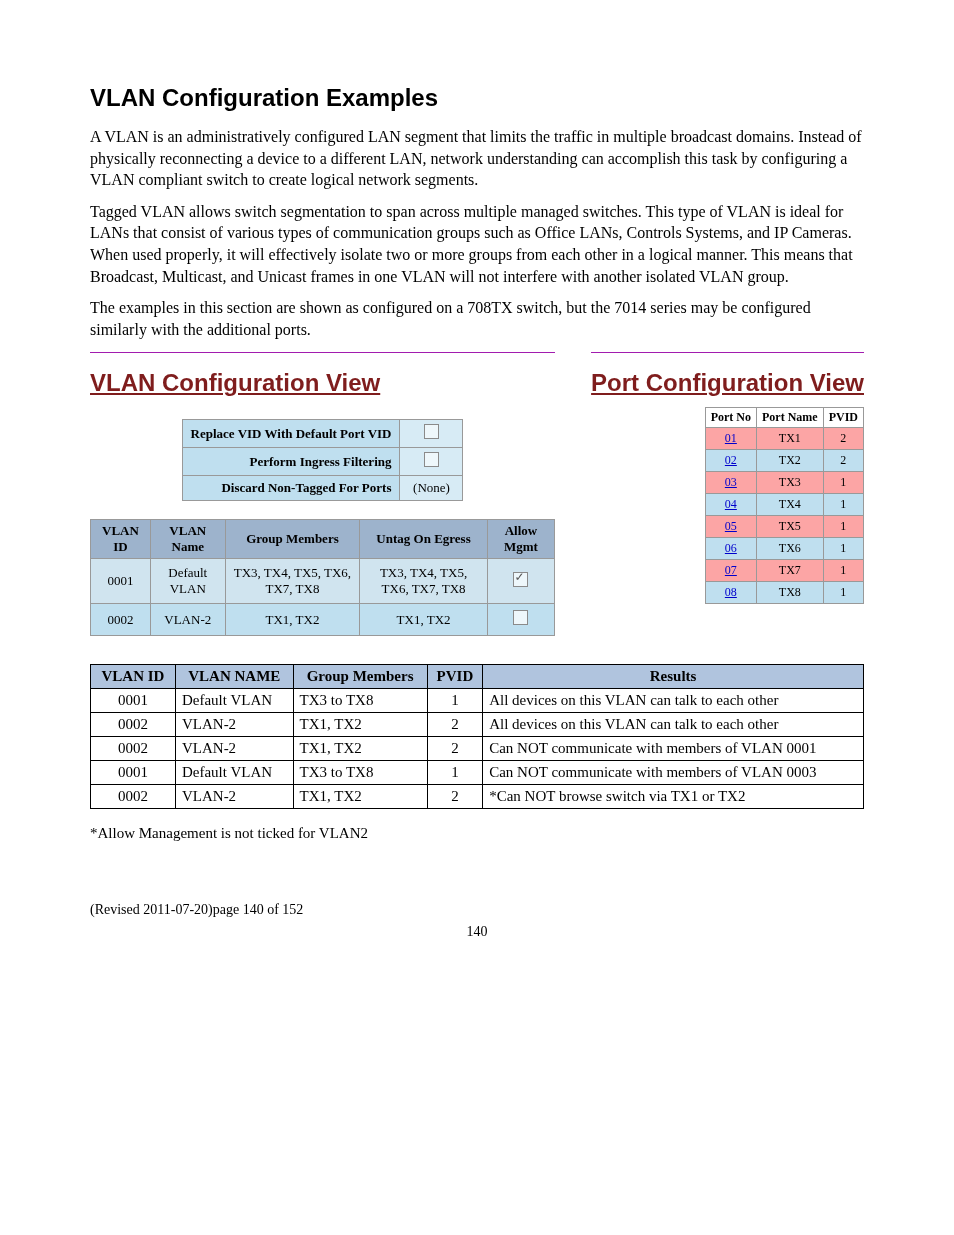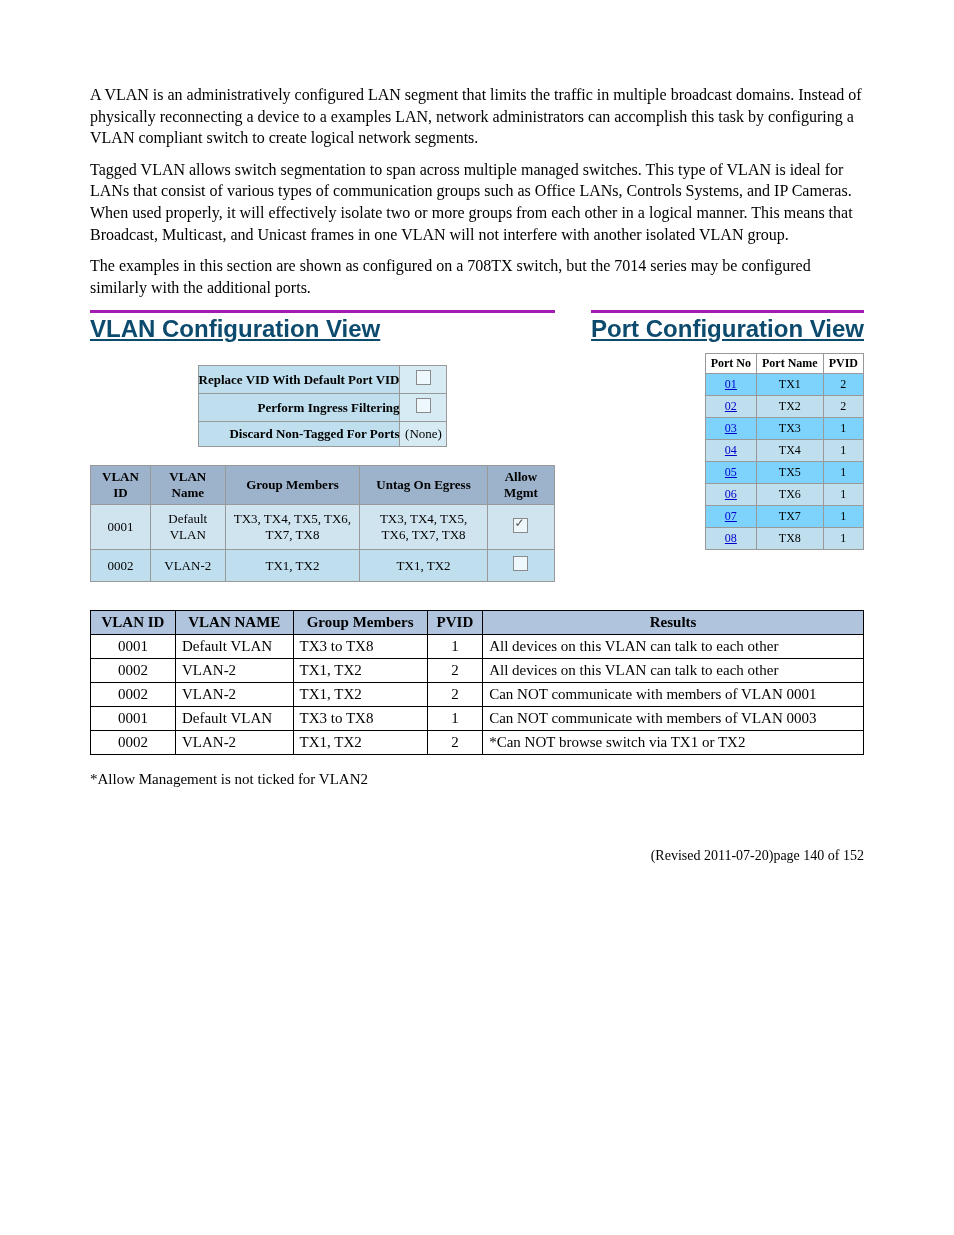--- a/index.html
+++ b/index.html
@@ -41,43 +41,43 @@
     flex-direction: row;
     align-items: flex-start;
     gap: 36px;
     margin-top: 12px;
   }
   .screen-col { display:flex; flex-direction:column; }
   .screen-heading {
     font-family: Arial, Helvetica, sans-serif;
     font-size: 24px;
     font-weight: bold;
-    color: #0c4a6e;
+    color: #7f1d1d;
     text-decoration: underline;
-    border-top: 3px solid #a21caf;
-    padding-top: 2px;
+    border-top: 1px solid #a21caf;
+    padding-top: 16px;
     margin: 0;
     white-space: nowrap;
   }
   .vlan-screen { width: 540px; }
   .port-screen { width: auto; }
 
   
   .filter-table {
     border-collapse: separate;
     border-spacing: 1px;
     background: #999;
     margin: 22px auto 18px auto;
     font-family: "Times New Roman", Times, serif;
     font-size: 13px;
     font-weight: bold;
   }
   .filter-table td {
     background: #bfdfef;
-    padding: 4px 0;
+    padding: 4px 8px;
     text-align: right;
     vertical-align: middle;
   }
   .filter-table td.val {
     text-align: center;
     background: #d7ebf5;
     width: 46px;
     font-weight: normal;
     margin-left: 16px;
   }
@@ -134,21 +134,21 @@
     font-weight: bold;
     padding: 2px 5px;
     text-align: center;
     color: #000;
     font-size: 12px;
   }
   .port-table td {
     padding: 3px 8px;
     text-align: center;
   }
-  .port-table td.b0 { background: #7dd3fc; }
+  .port-table td.b0 { background: #fca5a5; }
   .port-table td.b1 { background: #bfdfef; }
   .port-link { color: #0000cc; text-decoration: underline; cursor: pointer; }
 
   
   .simple-table {
     width: 100%;
     border-collapse: collapse;
     margin-top: 28px;
     font-family: "Times New Roman", Times, serif;
     font-size: 15px;
@@ -166,39 +166,40 @@
     text-align: left;
   }
   .simple-table td.num { text-align: center; }
 
   .footnote {
     font-family: "Times New Roman", Times, serif;
     font-size: 15px;
     margin-top: 16px;
   }
   .rev-info {
-    display:flex; justify-content: flex-end;
+    display:flex; justify-content: flex-start;
     font-family: "Times New Roman", Times, serif;
     font-size: 14px;
     margin-top: 60px;
   }
   .page-num {
     text-align: center;
     font-family: "Times New Roman", Times, serif;
     font-size: 14px;
     margin-top: 6px;
   }
 </style>
 </head>
 <body>
 
 <div class="page">
 
-
-  <p class="doc-body">A VLAN is an administratively configured LAN segment that limits the traffic in multiple broadcast domains. Instead of physically reconnecting a device to a examples LAN, network administrators can accomplish this task by configuring a VLAN compliant switch to create logical network segments.</p>
+  <h1 class="doc-title">VLAN Configuration Examples</h1>
+
+  <p class="doc-body">A VLAN is an administratively configured LAN segment that limits the traffic in multiple broadcast domains. Instead of physically reconnecting a device to a different LAN, network understanding can accomplish this task by configuring a VLAN compliant switch to create logical network segments.</p>
   <p class="doc-body">Tagged VLAN allows switch segmentation to span across multiple managed switches. This type of VLAN is ideal for LANs that consist of various types of communication groups such as Office LANs, Controls Systems, and IP Cameras. When used properly, it will effectively isolate two or more groups from each other in a logical manner. This means that Broadcast, Multicast, and Unicast frames in one VLAN will not interfere with another isolated VLAN group.</p>
   <p class="doc-body">The examples in this section are shown as configured on a 708TX switch, but the 7014 series may be configured similarly with the additional ports.</p>
 
 
   <div class="screens-row">
 
     <div class="screen-col vlan-screen">
       <div class="screen-heading">VLAN Configuration View</div>
 
       <table class="filter-table">
@@ -351,13 +352,14 @@
         </tr>
       </tbody>
   </table>
 
   <p class="footnote">*Allow Management is not ticked for VLAN2</p>
 
   <div class="rev-info">
     <span>(Revised 2011-07-20)</span>
     <span>page 140 of 152</span>
   </div>
+  <div class="page-num">140</div>
 </div>
 
 </body></html>

